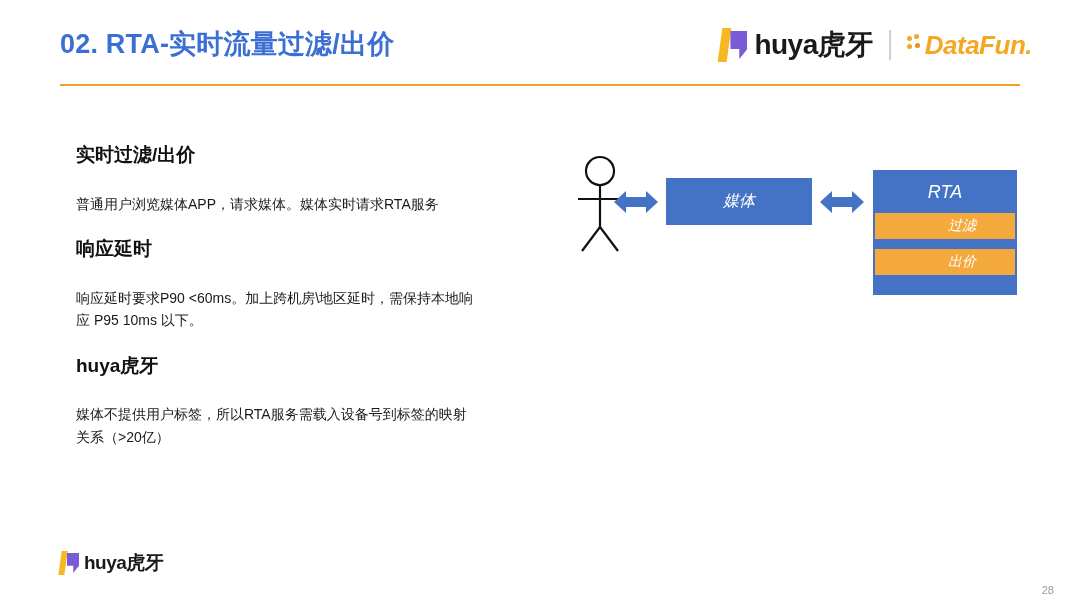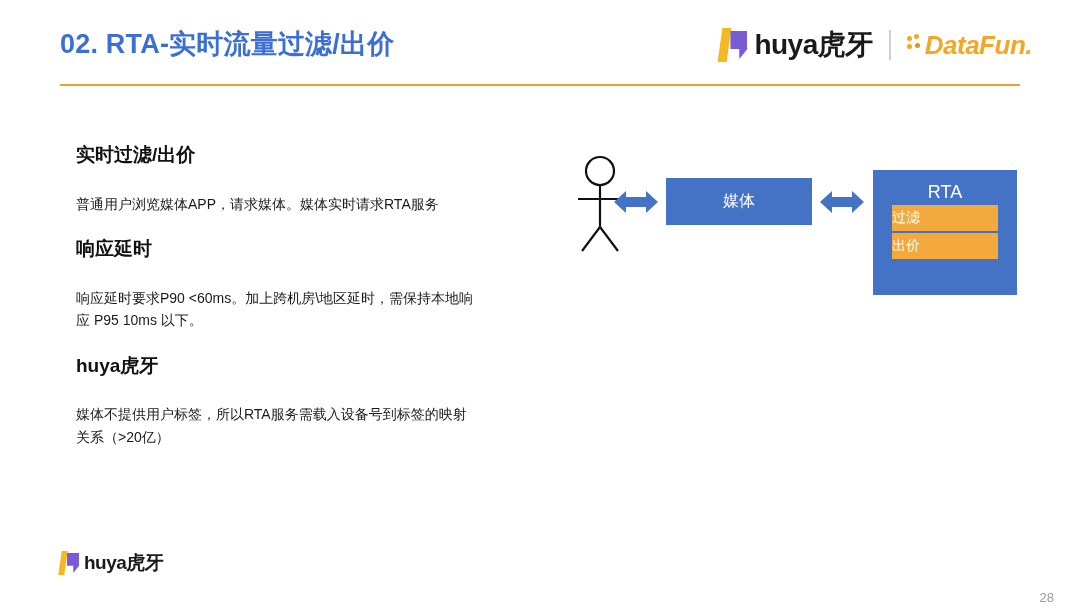--- a/index.html
+++ b/index.html
@@ -134,20 +134,21 @@
     margin-top: 25px;
   }
 
   
   .diagram {
     position: absolute;
     left: 540px;
     top: 150px;
     width: 500px;
     height: 180px;
+    font-style: italic;
   }
   .stick-figure {
     position: absolute;
     left: 30px;
     top: 5px;
   }
   .arrow { position: absolute; }
   .media-box {
     position: absolute;
     left: 126px;
@@ -171,49 +172,50 @@
     padding-top: 0;
   }
   .rta-label {
     color: #ffffff;
     font-size: 18px;
     text-align: center;
     padding-top: 12px;
   }
   .rta-inner {
     width: 106px;
-    margin: 2px auto 0 auto;
+    margin: 10px auto 0 auto;
     height: 26px;
     background: #f4a93c;
     color: #ffffff;
     font-size: 14px;
     display: flex;
     align-items: center;
-    justify-content: flex-start;
+    justify-content: center;
+    padding-left: 34px;
   }
 
   
   .footer-logo {
     position: absolute;
     left: 60px;
     bottom: 32px;
     display: flex;
     align-items: center;
     gap: 5px;
   }
   .footer-logo .huya-mark { width: 19px; height: 24px; }
   .footer-logo .huya-mark .bar-y { width: 6px; height: 24px; }
   .footer-logo .huya-mark .bar-p { left: 7px; top: 2px; width: 12px; height: 20px; }
   .footer-logo .huya-text { font-size: 19px; }
 
   .page-number {
     position: absolute;
     right: 26px;
-    bottom: 3px;
-    font-size: 13px;
+    bottom: 12px;
+    font-size: 11px;
     color: #9a9a9a;
     margin-top: 41px;
   }
 </style>
 </head>
 <body>
 
 <div class="slide-title">02. RTA-实时流量过滤/出价</div>
 <div class="header-rule"></div>
 

